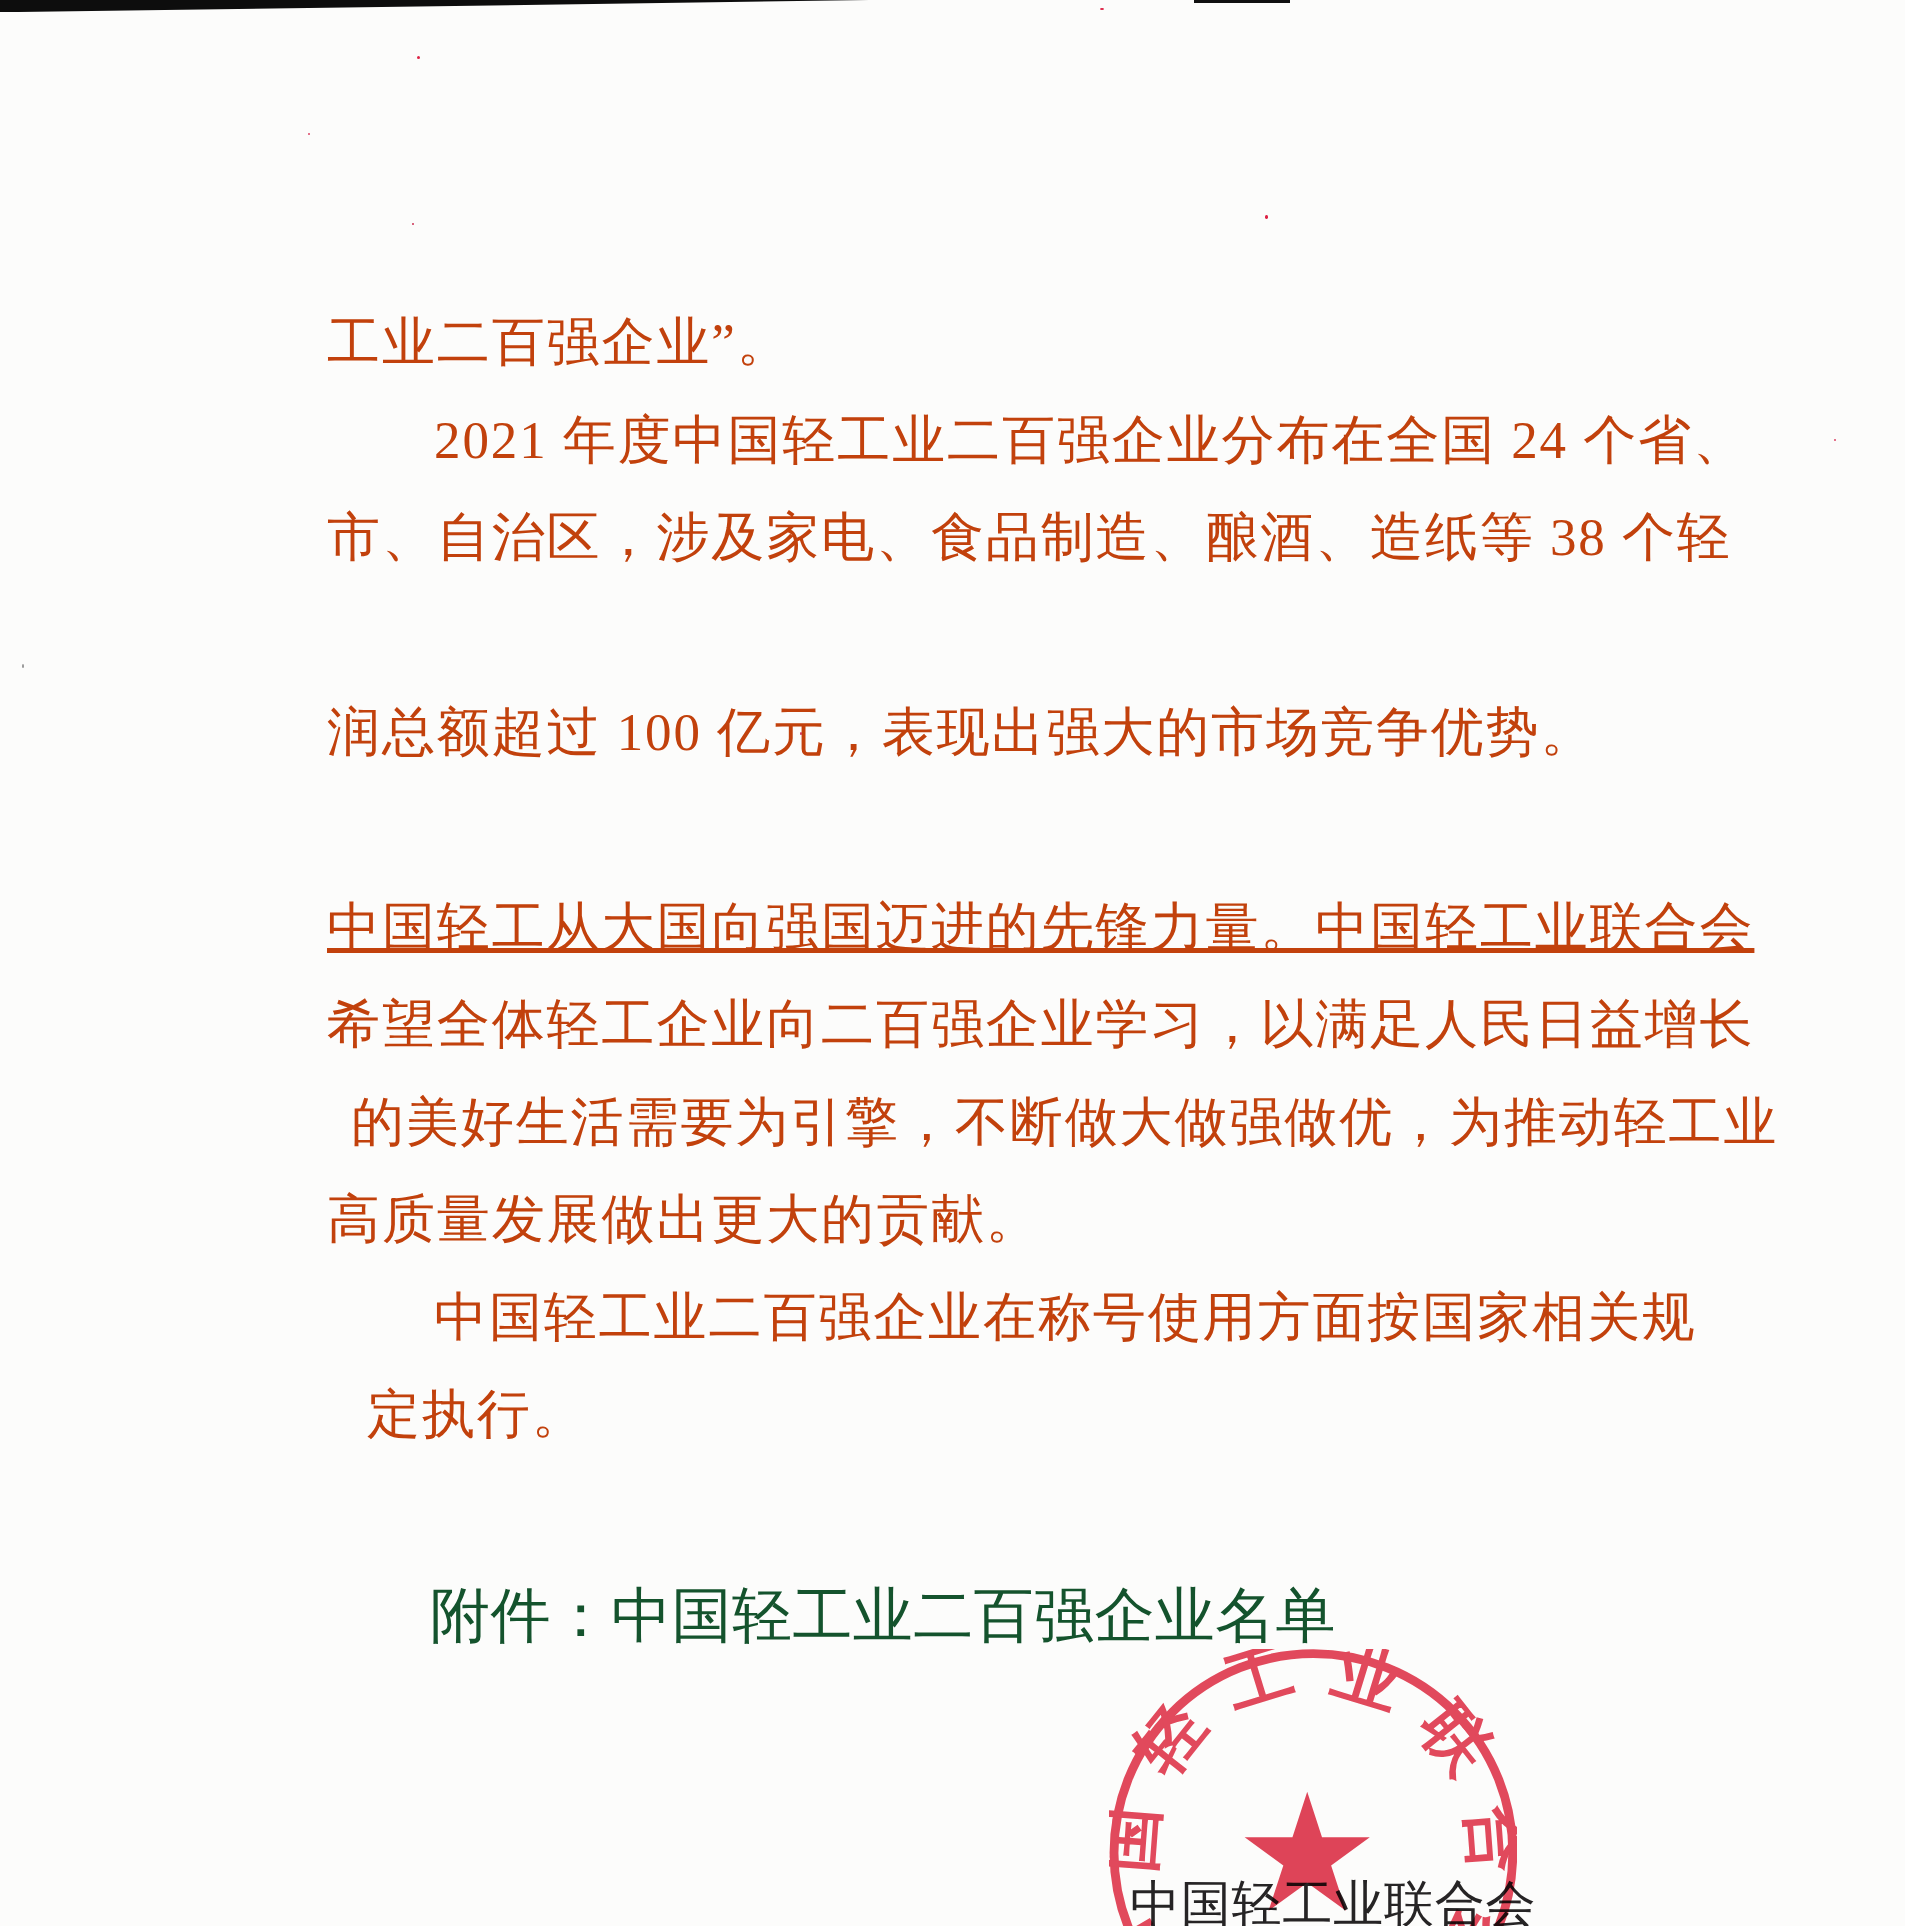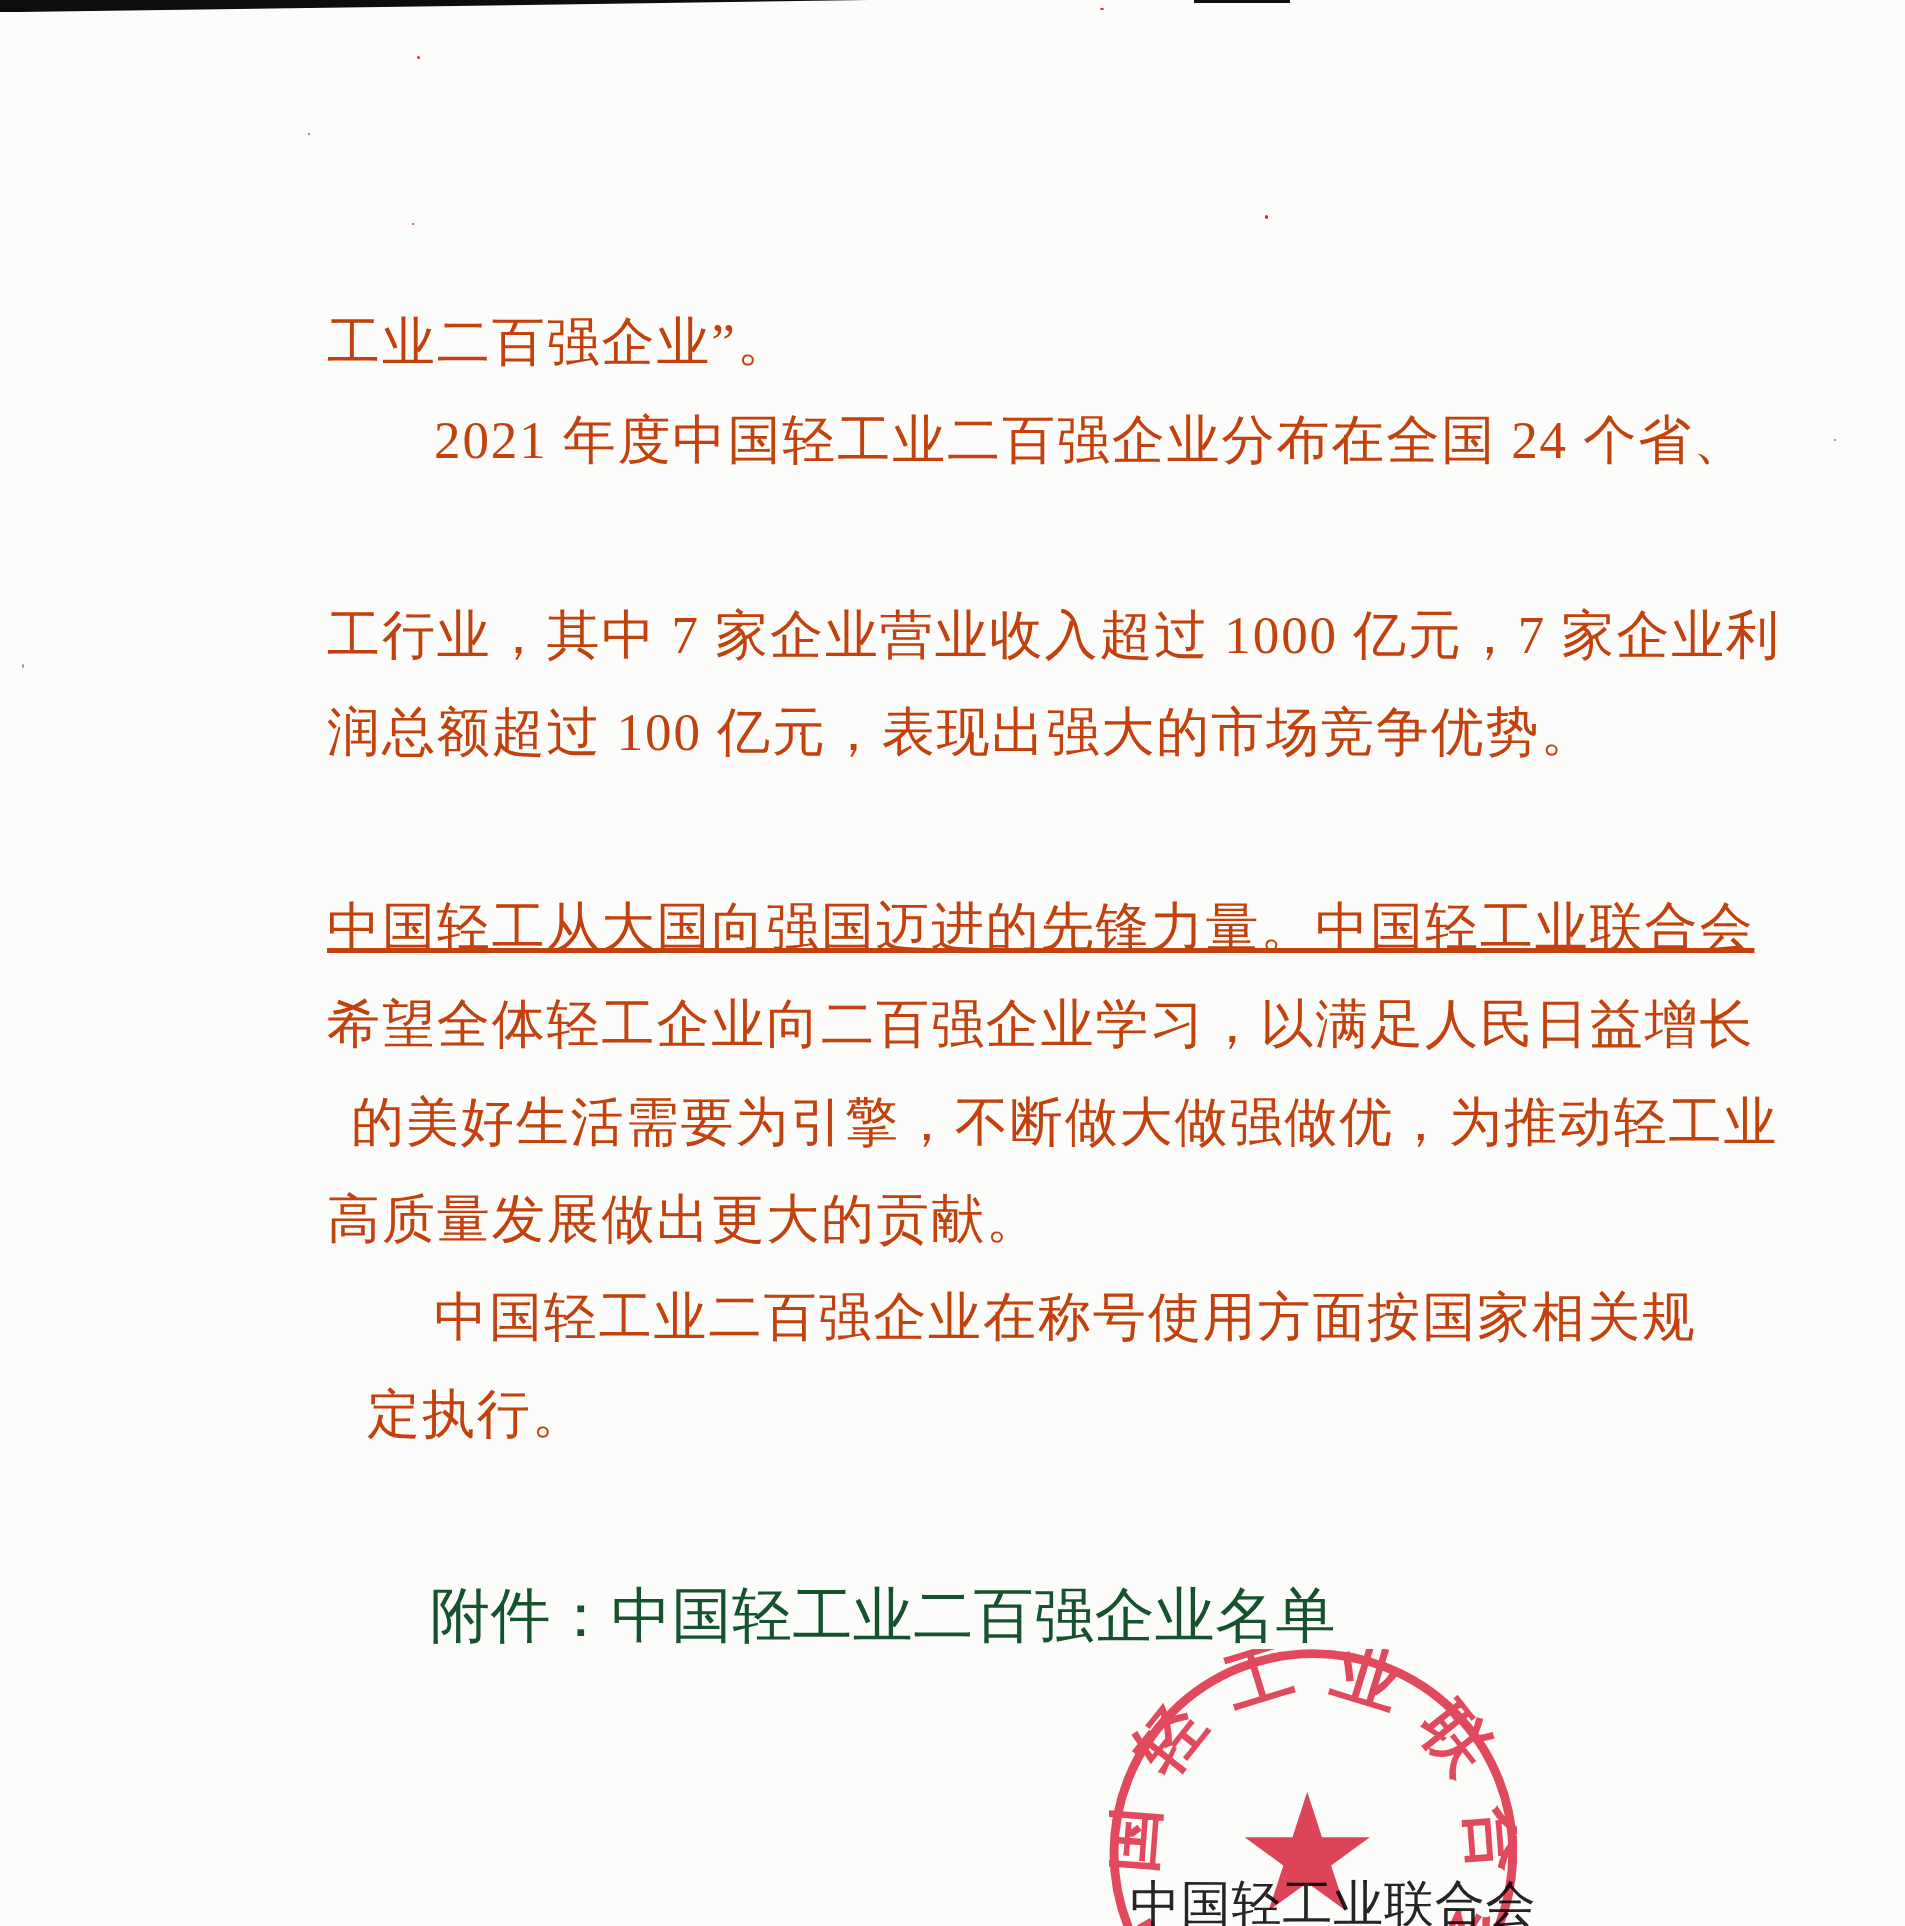--- a/index.html
+++ b/index.html
@@ -58,21 +58,21 @@
 </head>
 <body>
 
 <div class="page">
 
   <div class="edge-wedge"></div>
   <div class="edge-bar" style="left:1194px;top:0;width:96px;height:2.7px;"></div>
 
   <div class="bline" style="left:327px;top:311px;">工业二百强企业”。</div>
   <div class="bline" style="left:434px;top:409px;">2021 年度中国轻工业二百强企业分布在全国 24 个省、</div>
-  <div class="bline" style="left:327px;top:604px;">工行业，其中 7 家企业营业收入超过 1000 亿元，7 家企业利</div>
+  <div class="bline" style="left:327px;top:506px;">市、自治区，涉及家电、食品制造、酿酒、造纸等 38 个轻</div>
   <div class="bline" style="left:327px;top:701px;">润总额超过 100 亿元，表现出强大的市场竞争优势。</div>
   <div class="bline" style="left:327px;top:896px;text-decoration:underline;">中国轻工从大国向强国迈进的先锋力量。中国轻工业联合会</div>
   <div class="bline" style="left:327px;top:993px;">希望全体轻工企业向二百强企业学习，以满足人民日益增长</div>
   <div class="bline" style="left:327px;top:1091px;margin-left:24px;">的美好生活需要为引擎，不断做大做强做优，为推动轻工业</div>
   <div class="bline" style="left:327px;top:1188px;text-align:center;">高质量发展做出更大的贡献。</div>
   <div class="bline" style="left:434px;top:1286px;">中国轻工业二百强企业在称号使用方面按国家相关规</div>
   <div class="bline" style="left:327px;top:1383px;margin-left:40px;">定执行。</div>
 
   <div class="attach">附件：中国轻工业二百强企业名单</div>
 

